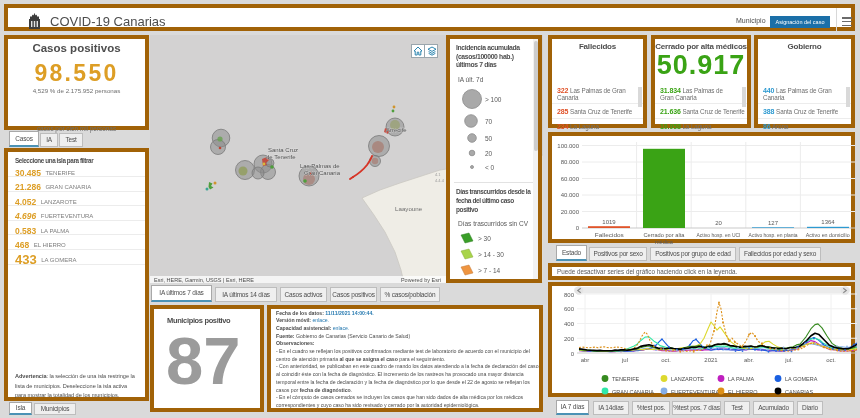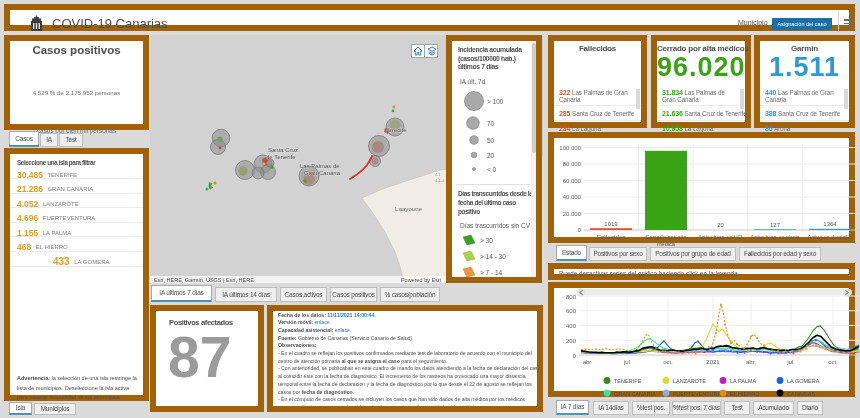--- a/index.html
+++ b/index.html
@@ -1,17 +1,17 @@
 <!DOCTYPE html>
 <html><head>
 <meta charset="utf-8">
 <style>
 html,body{margin:0;padding:0;}
 body{width:860px;height:418px;background:#dadada;font-family:"Liberation Sans",sans-serif;position:relative;overflow:hidden;}
-.panel{position:absolute;background:#fff;border:6px solid #a16207;box-sizing:border-box;}
+.panel{position:absolute;background:#fff;border:4px solid #a16207;box-sizing:border-box;}
 .abs{position:absolute;box-sizing:border-box;}
 .nw{white-space:nowrap;}
 .tab{position:absolute;box-sizing:border-box;border:1px solid #bdbdbd;background:#efefef;color:#4d4d4d;text-align:center;font-size:6.5px;letter-spacing:-0.2px;white-space:nowrap;overflow:hidden;}
 .tab.on{background:#fff;border-color:#a8a8a8;border-bottom:2px solid #4b92b5;}
 .org{color:#dd9e25;}
 .red{color:#e05127;}
 .grn{color:#3aa315;}
 .blu{color:#2d9ad1;}
 .lnk{color:#2579b0;}
 </style>
@@ -31,38 +31,39 @@
   <div class="abs" style="left:828px;top:0;width:1px;height:25px;background:#d8d8d8;"></div>
   <div class="abs" style="left:834px;top:9px;width:10px;">
     <div style="height:1.5px;background:#6b6b6b;margin-bottom:2.3px;"></div>
     <div style="height:1.5px;background:#6b6b6b;margin-bottom:2.3px;"></div>
     <div style="height:1.5px;background:#6b6b6b;"></div>
   </div>
 </div>
 
 <div class="panel" style="left:4px;top:35px;width:145px;height:95px;">
   <div class="abs nw" style="left:0;top:3px;width:100%;text-align:center;font-size:11.5px;font-weight:bold;color:#4d4d4d;">Casos positivos</div>
+  <div class="abs nw" style="left:0;top:21px;width:100%;text-align:center;font-size:23px;font-weight:bold;letter-spacing:2.3px;"><span class="org">98.550</span></div>
   <div class="abs nw" style="left:0;top:48px;width:100%;text-align:center;font-size:6.2px;color:#6e6e6e;">4,529 % de 2.175.952 personas</div>
   <div class="abs nw" style="left:0;top:86px;width:100%;text-align:center;font-size:6.4px;color:#6e6e6e;">casos por cien mil personas</div>
 </div>
 
 <div class="tab on" style="left:9px;top:131px;width:30px;height:16px;line-height:13px;">Casos</div>
 <div class="tab" style="left:40px;top:133px;width:18px;height:14px;line-height:12px;">IA</div>
 <div class="tab" style="left:59px;top:133px;width:24px;height:14px;line-height:12px;">Test</div>
 
 <div class="panel" style="left:4px;top:148px;width:145px;height:253px;">
   <div class="abs nw" style="left:7px;top:5px;font-size:6.3px;font-weight:bold;color:#4d4d4d;letter-spacing:-0.4px;">Seleccione una isla para filtrar</div>
   <div class="abs" style="left:0;top:10.5px;width:100%;">
     <div class="nw" style="border-bottom:1px solid #ececec;height:13.6px;padding-left:7px;"><span class="org" style="font-size:8.5px;font-weight:bold;vertical-align:middle;line-height:14px;">30.485</span> <span style="font-size:6px;color:#7d7d7d;vertical-align:middle;line-height:14px;">TENERIFE</span></div>
     <div class="nw" style="border-bottom:1px solid #ececec;height:13.6px;padding-left:7px;"><span class="org" style="font-size:8.5px;font-weight:bold;vertical-align:middle;line-height:14px;">21.286</span> <span style="font-size:6px;color:#7d7d7d;vertical-align:middle;line-height:14px;">GRAN CANARIA</span></div>
     <div class="nw" style="border-bottom:1px solid #ececec;height:13.6px;padding-left:7px;"><span class="org" style="font-size:8.5px;font-weight:bold;vertical-align:middle;line-height:14px;">4.052</span> <span style="font-size:6px;color:#7d7d7d;vertical-align:middle;line-height:14px;">LANZAROTE</span></div>
-    <div class="nw" style="border-bottom:1px solid #ececec;height:13.6px;padding-left:7px;"><span class="org" style="font-size:8.5px;font-weight:bold;vertical-align:middle;line-height:14px;">4.696</span> <span style="font-size:6px;color:#7d7d7d;vertical-align:middle;line-height:14px;">FUERTEVENTURA</span></div>
-    <div class="nw" style="border-bottom:1px solid #ececec;height:13.6px;padding-left:7px;"><span class="org" style="font-size:8.5px;font-weight:bold;vertical-align:middle;line-height:14px;">1.155</span> <span style="font-size:6px;color:#7d7d7d;vertical-align:middle;line-height:14px;">LA PALMA</span></div>
+    <div class="nw" style="border-bottom:1px solid #ececec;height:13.6px;padding-left:7px;"><span class="org" style="font-size:8.5px;font-weight:bold;vertical-align:middle;line-height:14px;font-style:italic;">4.696</span> <span style="font-size:6px;color:#7d7d7d;vertical-align:middle;line-height:14px;">FUERTEVENTURA</span></div>
+    <div class="nw" style="border-bottom:1px solid #ececec;height:13.6px;padding-left:7px;"><span class="org" style="font-size:8.5px;font-weight:bold;vertical-align:middle;line-height:14px;">0.583</span> <span style="font-size:6px;color:#7d7d7d;vertical-align:middle;line-height:14px;">LA PALMA</span></div>
     <div class="nw" style="border-bottom:1px solid #ececec;height:13.6px;padding-left:7px;"><span class="org" style="font-size:8.5px;font-weight:bold;vertical-align:middle;line-height:14px;">468</span> <span style="font-size:6px;color:#7d7d7d;vertical-align:middle;line-height:14px;">EL HIERRO</span></div>
-    <div class="nw" style="border-bottom:1px solid #ececec;height:13.6px;padding-left:7px;"><span class="org" style="font-size:10px;font-weight:bold;vertical-align:middle;line-height:14px;margin-left:36px;">433</span> <span style="font-size:6px;color:#7d7d7d;vertical-align:middle;line-height:14px;">LA GOMERA</span></div>
+    <div class="nw" style="border-bottom:1px solid #ececec;height:13.6px;padding-left:7px;"><span class="org" style="font-size:13px;font-weight:bold;vertical-align:middle;line-height:14px;">433</span> <span style="font-size:6px;color:#7d7d7d;vertical-align:middle;line-height:14px;">LA GOMERA</span></div>
   </div>
   <div class="abs" style="left:7px;top:220px;font-size:5.6px;line-height:9.5px;color:#4d4d4d;letter-spacing:-0.05px;">
     <div class="nw"><b>Advertencia</b>: la selección de una isla restringe la</div>
     <div class="nw">lista de municipios. Deseleccione la isla activa</div>
     <div class="nw">para mostrar la totalidad de los municipios.</div>
   </div>
 </div>
 <div class="tab on" style="left:9px;top:402px;width:23px;height:13px;line-height:10px;">Isla</div>
 <div class="tab" style="left:34px;top:403px;width:42px;height:12px;line-height:10px;">Municipios</div>
 
@@ -177,22 +178,22 @@
   <div class="abs" style="right:0.5px;top:2px;width:4px;height:110px;background:#cdcdcd;border-radius:2px;"></div>
 </div>
 
 <div class="tab on" style="left:151px;top:285px;width:61px;height:17px;line-height:14px;">IA últimos 7 días</div>
 <div class="tab" style="left:215px;top:287px;width:62px;height:15px;line-height:13px;">IA últimos 14 días</div>
 <div class="tab" style="left:280px;top:287px;width:47px;height:15px;line-height:13px;">Casos activos</div>
 <div class="tab" style="left:330px;top:287px;width:47px;height:15px;line-height:13px;">Casos positivos</div>
 <div class="tab" style="left:380px;top:287px;width:60px;height:15px;line-height:13px;">% casos/población</div>
 
 <div class="panel" style="left:150px;top:305px;width:114px;height:107px;">
-  <div class="abs nw" style="left:13px;top:7px;font-size:7.5px;font-weight:bold;color:#4d4d4d;letter-spacing:-0.35px;">Positivos afectados</div>
-  <div class="abs nw" style="left:12px;top:13px;font-size:57px;font-weight:bold;color:#9b9b9b;">87</div>
+  <div class="abs nw" style="left:13px;top:7px;font-size:7.5px;font-weight:bold;color:#4d4d4d;letter-spacing:-0.35px;">Municipios positivo</div>
+  <div class="abs nw" style="left:12px;top:13px;font-size:67px;font-weight:bold;color:#9b9b9b;">87</div>
 </div>
 
 <div class="panel" style="left:267px;top:305px;width:276px;height:107px;overflow:hidden;font-size:5.2px;line-height:7.7px;color:#4d4d4d;letter-spacing:-0.03px;">
   <div style="padding:0.5px 0 0 5px;">
     <div class="nw"><b>Fecha de los datos:</b> <b class="lnk">11/11/2021 14:00:44.</b></div>
     <div class="nw"><b>Versión móvil:</b> <span class="lnk">enlace.</span></div>
     <div class="nw"><b>Capacidad asistencial:</b> <span class="lnk">enlace.</span></div>
     <div class="nw"><b>Fuente:</b> Gobierno de Canarias (Servicio Canario de Salud)</div>
     <div class="nw"><b>Observaciones:</b></div>
     <div class="nw">- En el cuadro se reflejan los positivos confirmados mediante test de laboratorio de acuerdo con el municipio del</div>
@@ -211,31 +212,30 @@
   <div class="abs nw" style="left:0;top:3px;width:100%;text-align:center;font-size:8px;font-weight:bold;color:#4d4d4d;letter-spacing:-0.2px;">Fallecidos</div>
   <div class="abs" style="left:0;top:46px;width:100%;font-size:6.3px;color:#6e6e6e;letter-spacing:-0.1px;">
     <div style="border-bottom:1px solid #ececec;padding:2px 12px 2px 5px;line-height:7.2px;"><b class="red" style="font-size:7px;">322</b> Las Palmas de Gran Canaria</div>
     <div class="nw" style="border-bottom:1px solid #ececec;padding:3.5px 0 3.5px 5px;"><b class="red" style="font-size:7px;">285</b> Santa Cruz de Tenerife</div>
     <div class="nw" style="padding:3.5px 0 3.5px 5px;"><b class="red" style="font-size:7px;">234</b> La Laguna</div>
   </div>
   <div class="abs" style="right:1px;top:48px;width:4px;height:20px;background:#d9d9d9;"></div>
 </div>
 <div class="panel" style="left:651px;top:35px;width:100px;height:93px;">
   <div class="abs nw" style="left:0;top:3px;width:100%;text-align:center;font-size:8px;font-weight:bold;color:#4d4d4d;letter-spacing:-0.2px;">Cerrado por alta médicos</div>
-  <div class="abs nw" style="left:0;top:11px;width:100%;text-align:center;font-size:27px;font-weight:bold;letter-spacing:1px;"><span class="grn">96.020</span></div>
+  <div class="abs nw" style="left:0;top:11px;width:100%;text-align:center;font-size:27px;font-weight:bold;letter-spacing:1px;"><span class="grn">50.917</span></div>
   <div class="abs" style="left:0;top:46px;width:100%;font-size:6.3px;color:#6e6e6e;letter-spacing:-0.1px;">
     <div style="border-bottom:1px solid #ececec;padding:2px 12px 2px 5px;line-height:7.2px;"><b class="grn" style="font-size:7px;">31.834</b> Las Palmas de Gran Canaria</div>
     <div class="nw" style="border-bottom:1px solid #ececec;padding:3.5px 0 3.5px 5px;"><b class="grn" style="font-size:7px;">21.636</b> Santa Cruz de Tenerife</div>
     <div class="nw" style="padding:3.5px 0 3.5px 5px;"><b class="grn" style="font-size:7px;">10.958</b> La Laguna</div>
   </div>
   <div class="abs" style="right:1px;top:48px;width:4px;height:20px;background:#d9d9d9;"></div>
 </div>
 <div class="panel" style="left:754px;top:35px;width:101px;height:93px;">
-  <div class="abs nw" style="left:0;top:3px;width:100%;text-align:center;font-size:8px;font-weight:bold;color:#4d4d4d;letter-spacing:-0.2px;">Garmin</div>
-  <div class="abs nw" style="left:0;top:11px;width:100%;text-align:center;font-size:27px;font-weight:bold;letter-spacing:1px;"><span class="blu">1.511</span></div>
+  <div class="abs nw" style="left:0;top:3px;width:100%;text-align:center;font-size:8px;font-weight:bold;color:#4d4d4d;letter-spacing:-0.2px;">Gobierno</div>
   <div class="abs" style="left:0;top:46px;width:100%;font-size:6.3px;color:#6e6e6e;letter-spacing:-0.1px;">
     <div style="border-bottom:1px solid #ececec;padding:2px 12px 2px 5px;line-height:7.2px;"><b class="blu" style="font-size:7px;">440</b> Las Palmas de Gran Canaria</div>
     <div class="nw" style="border-bottom:1px solid #ececec;padding:3.5px 0 3.5px 5px;"><b class="blu" style="font-size:7px;">388</b> Santa Cruz de Tenerife</div>
     <div class="nw" style="padding:3.5px 0 3.5px 5px;"><b class="blu" style="font-size:7px;">86</b> Arona</div>
   </div>
   <div class="abs" style="right:1px;top:48px;width:4px;height:20px;background:#d9d9d9;"></div>
 </div>
 
 <div class="panel" style="left:548px;top:132px;width:307px;height:111px;">
 <svg width="305" height="109" viewBox="0 0 305 109" style="position:absolute;left:0;top:0;">

